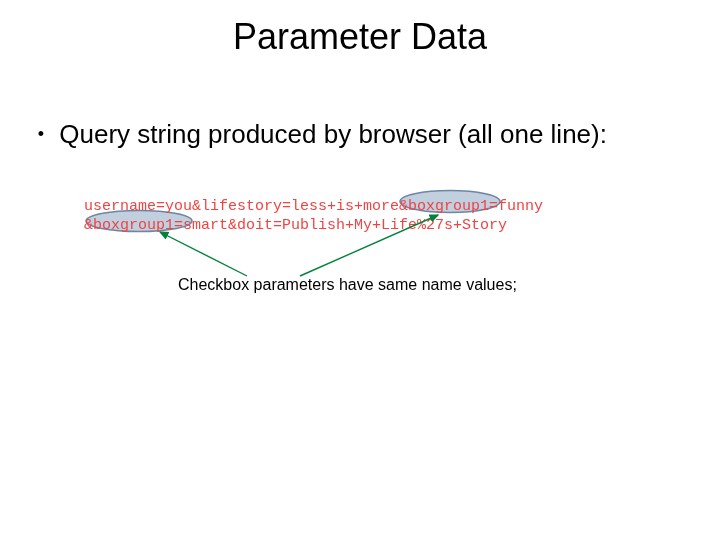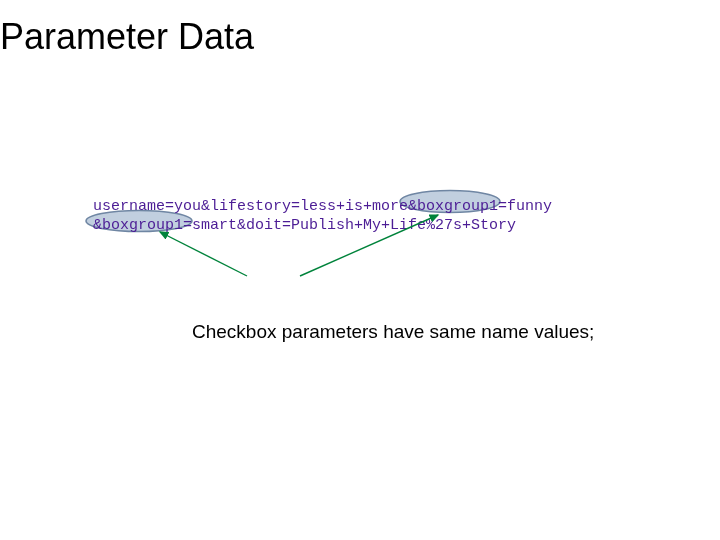--- a/index.html
+++ b/index.html
@@ -16,21 +16,21 @@
   .slide {
     position: relative;
     width: 720px;
     height: 540px;
   }
   .title {
     position: absolute;
     top: 16px;
     left: 0;
     width: 720px;
-    text-align: left;
+    text-align: center;
     font-size: 36px;
     font-weight: 400;
     letter-spacing: 0px;
   }
   .bullet-row {
     position: absolute;
     top: 118px;
     left: 30px;
     width: 660px;
     font-size: 26px;
@@ -45,51 +45,54 @@
     line-height: 32px;
   }
   .bullet-text {
     display: inline-block;
     vertical-align: top;
     width: 620px;
   }
   .code-block {
     position: absolute;
     top: 198px;
-    left: 93px;
+    left: 84px;
     width: 580px;
     font-family: "Courier New", Courier, monospace;
     font-size: 15px;
-    color: #4c1d95;
+    color: #ef4444;
     line-height: 1.25;
     white-space: pre;
     z-index: 2;
   }
   .caption {
     position: absolute;
     top: 275px;
-    left: 192px;
+    left: 178px;
     width: 440px;
-    font-size: 19px;
+    font-size: 16px;
     line-height: 1.25;
     z-index: 3;
-    margin-top: 45px;
   }
   svg.anno {
     position: absolute;
     pointer-events: none;
   }
 </style>
 </head>
 <body>
 
 <div class="slide">
 
   <div class="title">Parameter Data</div>
 
+  <div class="bullet-row">
+    <span class="bullet-dot">•</span>
+    <span class="bullet-text">Query string produced by browser (all one line):</span>
+  </div>
 
   <svg class="anno" style="left:398px; top:189px; width:104px; height:25px; z-index:1;">
     <ellipse cx="52" cy="12.5" rx="50" ry="11" stroke-width="1.5" fill="#c1cfdf" stroke="#6f86a3"></ellipse>
   </svg>
 
   <svg class="anno" style="left:84px; top:209px; width:110px; height:24px; z-index:1;">
     <ellipse cx="55" cy="12" rx="53" ry="10.5" stroke-width="1.5" fill="#c1cfdf" stroke="#6f86a3"></ellipse>
   </svg>
 
   <div class="code-block"><span>username=you&amp;lifestory=less+is+more&amp;boxgroup1=funny</span>

